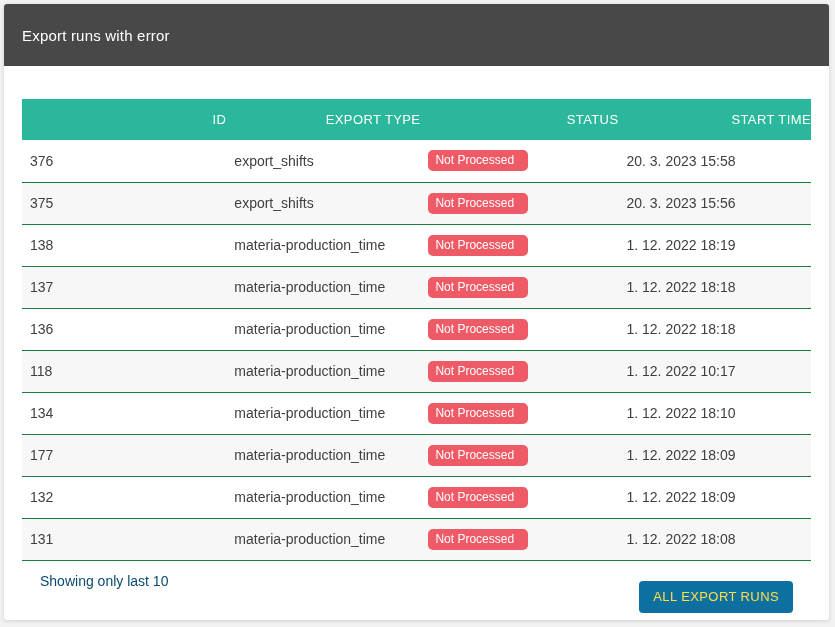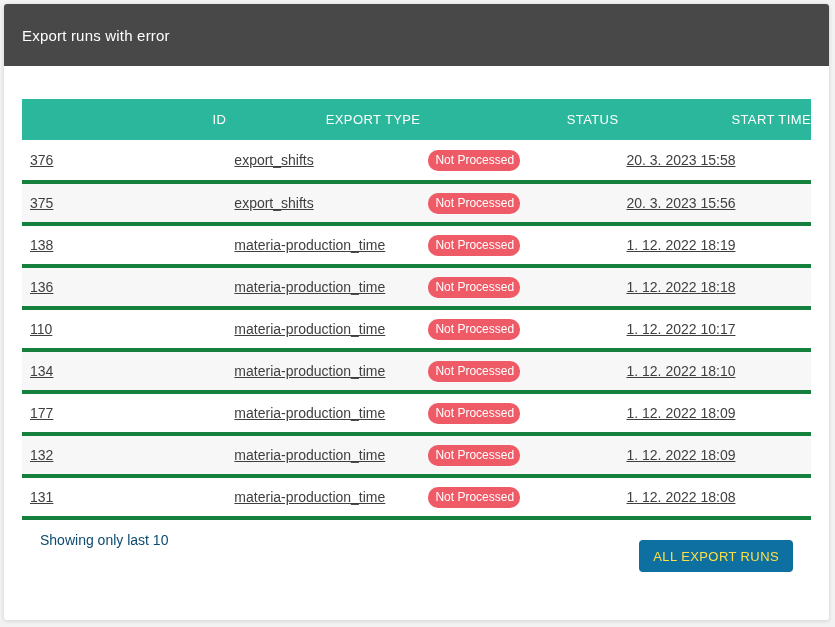--- a/index.html
+++ b/index.html
@@ -52,34 +52,33 @@
     text-align: right;
     letter-spacing: 0.4px;
     height: 41px;
     padding: 0 0 0 8px;
   }
   tbody td {
     height: 42px;
     padding: 0 0 0 8px;
     font-size: 14px;
     color: #3f3f3f;
-    border-bottom: 4px solid #15803d;
+    border-bottom: 1px solid #15803d;
     vertical-align: middle;
-    text-decoration: underline;
   }
   tbody tr:nth-child(even) td { background: #f7f7f7; }
   tbody tr:nth-child(odd) td { background: #ffffff; }
   .badge {
     display: inline-block;
     background: #ee5a65;
     color: #ffffff;
     font-size: 12px;
     line-height: 1;
-    padding: 4px 6px 5px 7px;
-    border-radius: 10px;
+    padding: 4px 14px 5px 7px;
+    border-radius: 5px;
   }
   .card-footer {
     display: flex;
     justify-content: space-between;
     align-items: flex-start;
     padding: 8px 18px 0 18px;
   }
   .footer-note {
     font-size: 14px;
     color: #0c4a6e;
@@ -147,32 +146,40 @@
 
   <tr>
     <td>138</td>
     <td>materia-production_time</td>
     <td>
       <span class="badge">Not Processed</span>
     </td>
     <td>1. 12. 2022 18:19</td>
   </tr>
 
+  <tr>
+    <td>137</td>
+    <td>materia-production_time</td>
+    <td>
+      <span class="badge">Not Processed</span>
+    </td>
+    <td>1. 12. 2022 18:18</td>
+  </tr>
 
   <tr>
     <td>136</td>
     <td>materia-production_time</td>
     <td>
       <span class="badge">Not Processed</span>
     </td>
     <td>1. 12. 2022 18:18</td>
   </tr>
 
   <tr>
-    <td>110</td>
+    <td>118</td>
     <td>materia-production_time</td>
     <td>
       <span class="badge">Not Processed</span>
     </td>
     <td>1. 12. 2022 10:17</td>
   </tr>
 
   <tr>
     <td>134</td>
     <td>materia-production_time</td>

